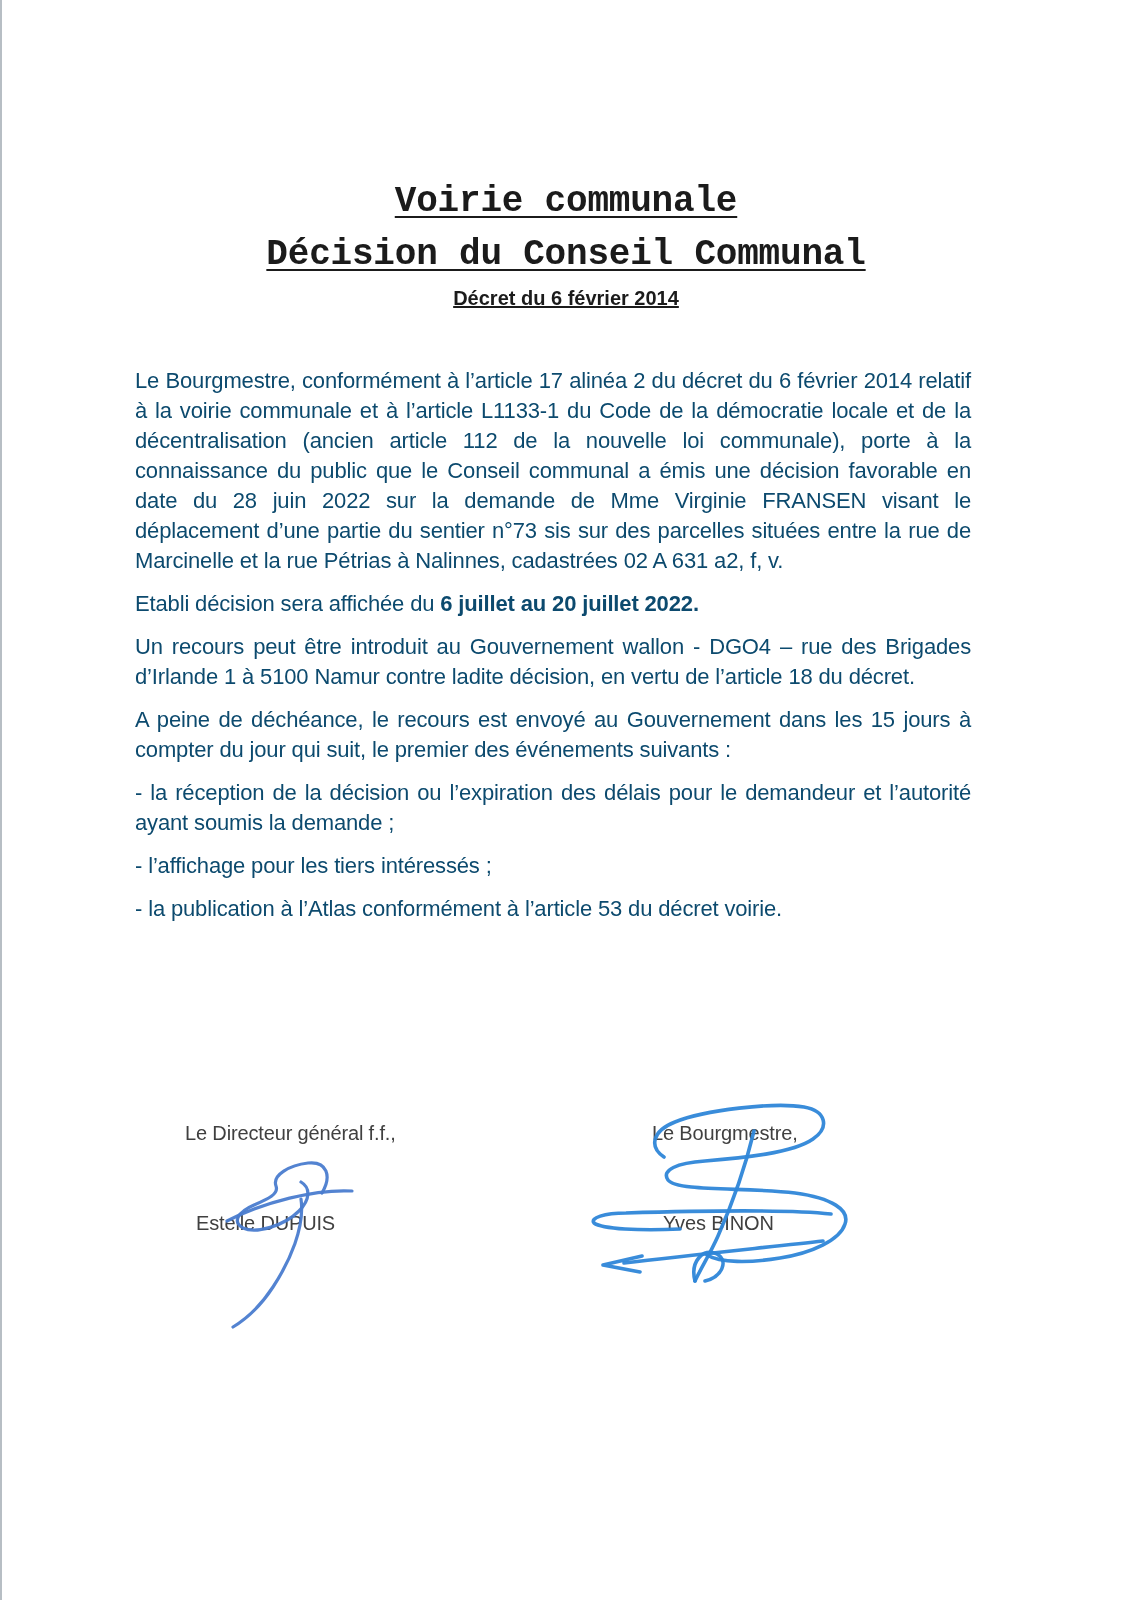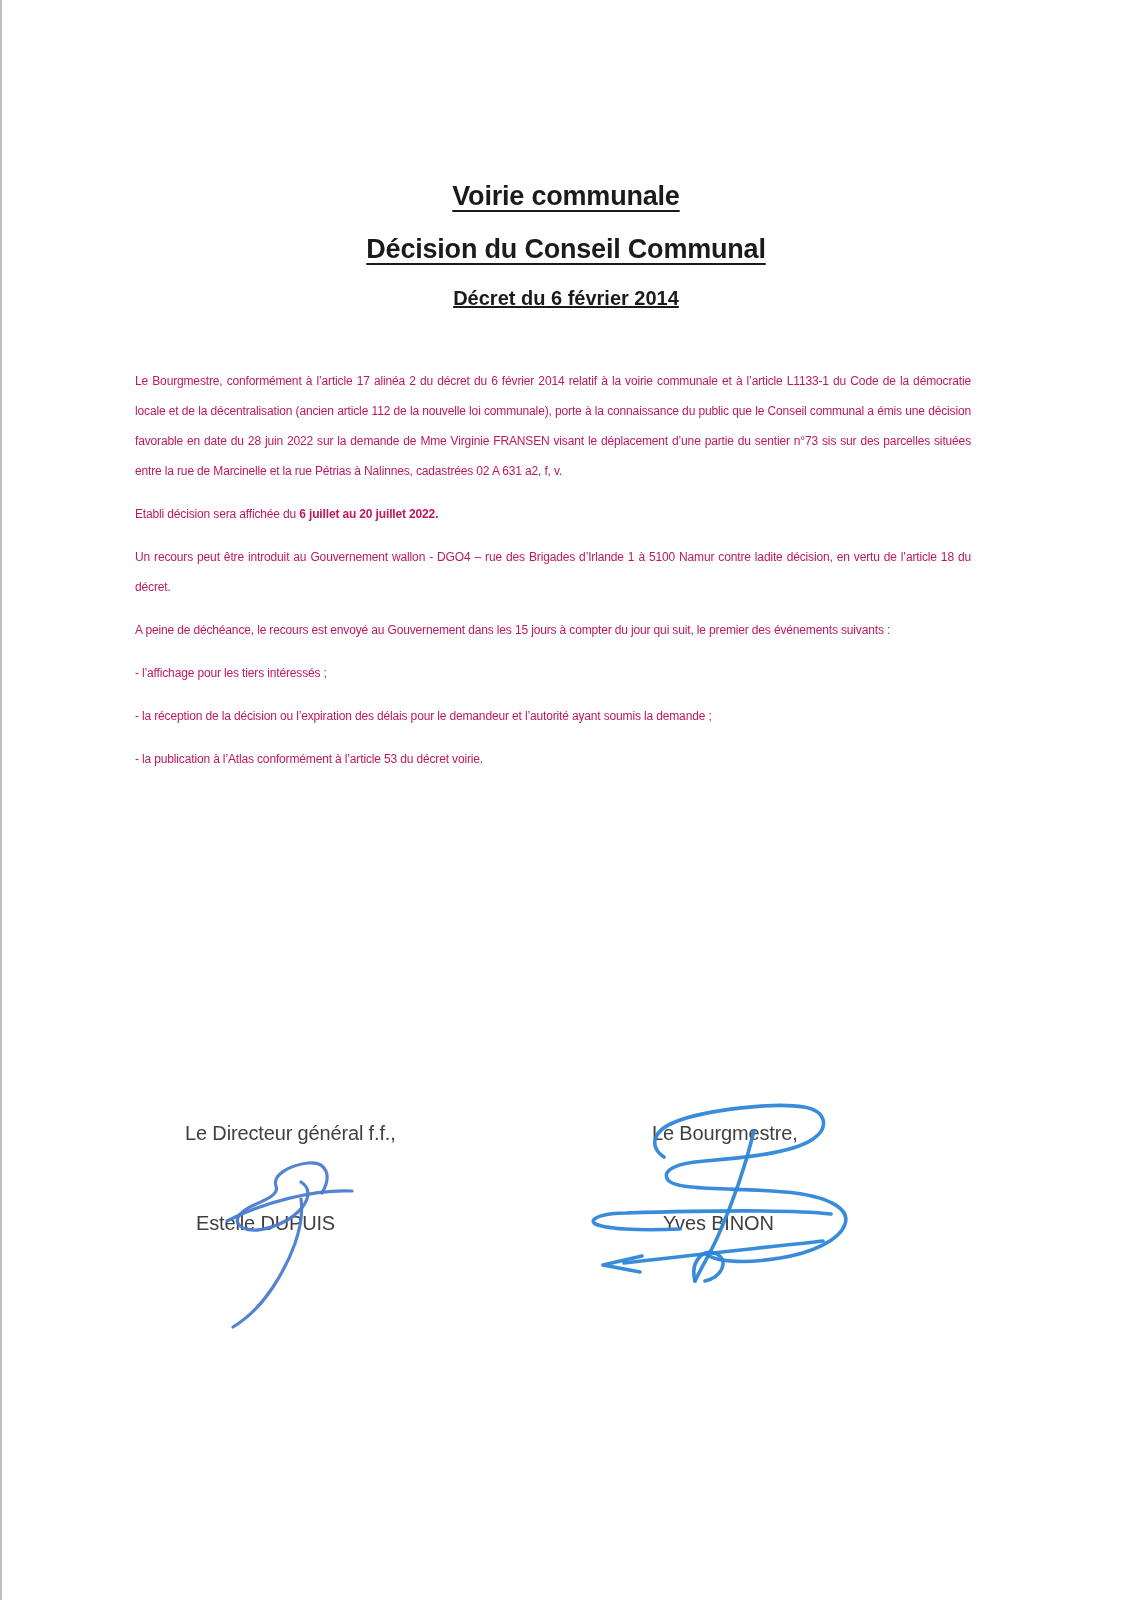--- a/index.html
+++ b/index.html
@@ -11,35 +11,35 @@
     border-left:2px solid #b7bec4;
     box-sizing:border-box;
     font-family:"Liberation Sans","DejaVu Sans",sans-serif;
     color:#1c1c1c;
     overflow:hidden;
   }
   .title{
     position:absolute;left:0;width:100%;
     text-align:center;font-weight:700;color:#1b1b1b;text-decoration:underline;
   }
-  .title-main{font-size:27px;letter-spacing:-0.2px;}
+  .title-main{font-size:36px;letter-spacing:-0.2px;font-family:Liberation Mono, monospace;}
   .title-underline{text-decoration:underline;text-decoration-thickness:2px;text-underline-offset:5px;}
   .title-sub{font-size:20px;}
   .t1{top:181px;}
   .t2{top:234px;}
   .t3{top:287px;}
   .body-text{
     position:absolute;left:133px;top:366px;width:836px;
   }
   .para{
     margin:0 0 13px 0;
-    font-size:12px;line-height:30px;
+    font-size:22px;line-height:30px;
     letter-spacing:-0.15px;
     text-align:justify;
-    color:#be185d;
+    color:#0c4a6e;
   }
   .para .b{font-weight:700;}
   .sig-block{position:absolute;inset:0;}
   .sig-text{
     position:absolute;font-size:20px;letter-spacing:-0.15px;color:#404040;white-space:nowrap;
   }
   .role-left{left:183px;top:1122px;}
   .role-right{left:650px;top:1122px;}
   .name-left{left:194px;top:1212px;}
   .name-right{left:661px;top:1212px;}
@@ -58,22 +58,22 @@
 
   <div class="title title-main title-underline t2">Décision du Conseil Communal</div>
 
   <div class="title title-sub t3">Décret du 6 février 2014</div>
 
   <div class="body-text">
       <p class="para"><span>Le Bourgmestre, conformément à l’article 17 alinéa 2 du décret du 6 février 2014 relatif à la voirie communale et à l’article L1133-1 du Code de la démocratie locale et de la décentralisation (ancien article 112 de la nouvelle loi communale), porte à la connaissance du public que le Conseil communal a émis une décision favorable en date du 28 juin 2022 sur la demande de Mme Virginie FRANSEN visant le déplacement d’une partie du sentier n°73 sis sur des parcelles situées entre la rue de Marcinelle et la rue Pétrias à Nalinnes, cadastrées 02 A 631 a2, f, v.</span></p>
       <p class="para"><span>Etabli décision sera affichée du </span><span class="b">6 juillet au 20 juillet 2022.</span></p>
       <p class="para"><span>Un recours peut être introduit au Gouvernement wallon - DGO4 – rue des Brigades d’Irlande 1 à 5100 Namur contre ladite décision, en vertu de l’article 18 du décret.</span></p>
       <p class="para"><span>A peine de déchéance, le recours est envoyé au Gouvernement dans les 15 jours à compter du jour qui suit, le premier des événements suivants :</span></p>
+      <p class="para"><span>- la réception de la décision ou l’expiration des délais pour le demandeur et l’autorité ayant soumis la demande ;</span></p>
       <p class="para"><span>- l’affichage pour les tiers intéressés ;</span></p>
-      <p class="para"><span>- la réception de la décision ou l’expiration des délais pour le demandeur et l’autorité ayant soumis la demande ;</span></p>
       <p class="para"><span>- la publication à l’Atlas conformément à l’article 53 du décret voirie.</span></p>
     </div>
 
   <div class="sig-block">
     <span class="sig-text role-left">Le Directeur général f.f.,</span>
     <span class="sig-text role-right">Le Bourgmestre,</span>
     <span class="sig-text name-left">Estelle DUPUIS</span>
     <span class="sig-text name-right">Yves BINON</span>
 
     <svg class="ink-overlay" viewBox="0 0 1130 1600" xmlns="http://www.w3.org/2000/svg">

